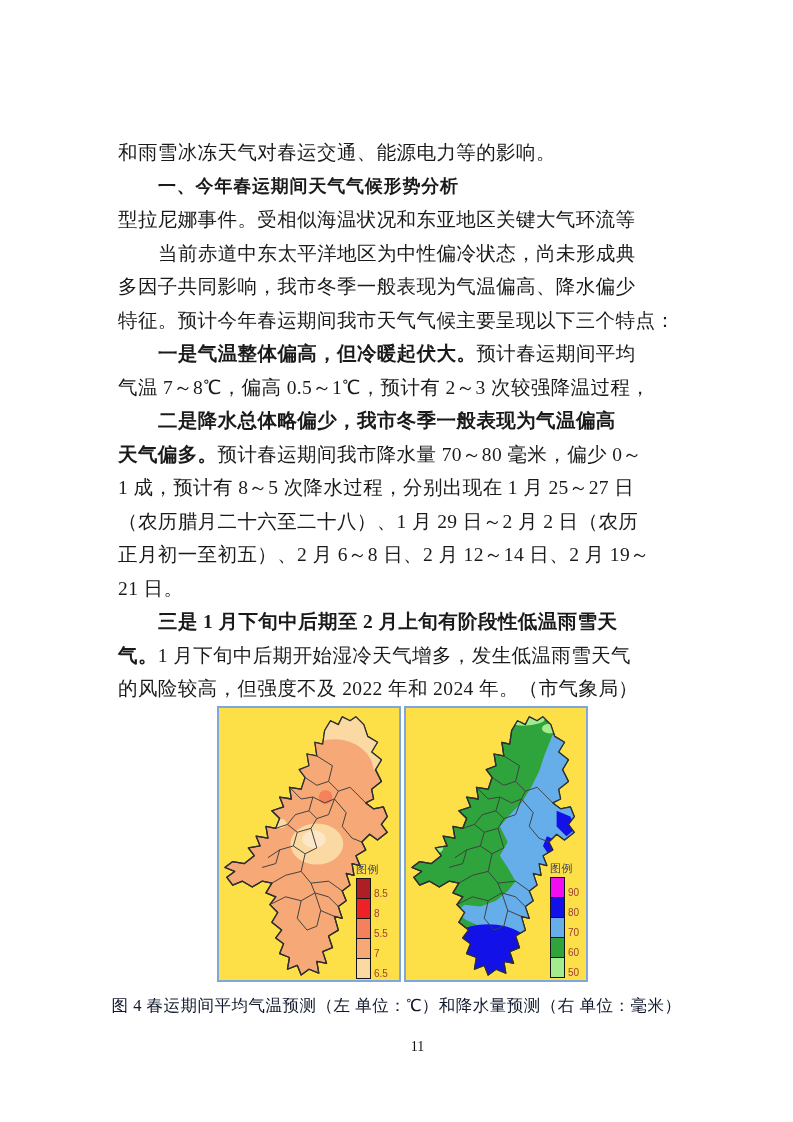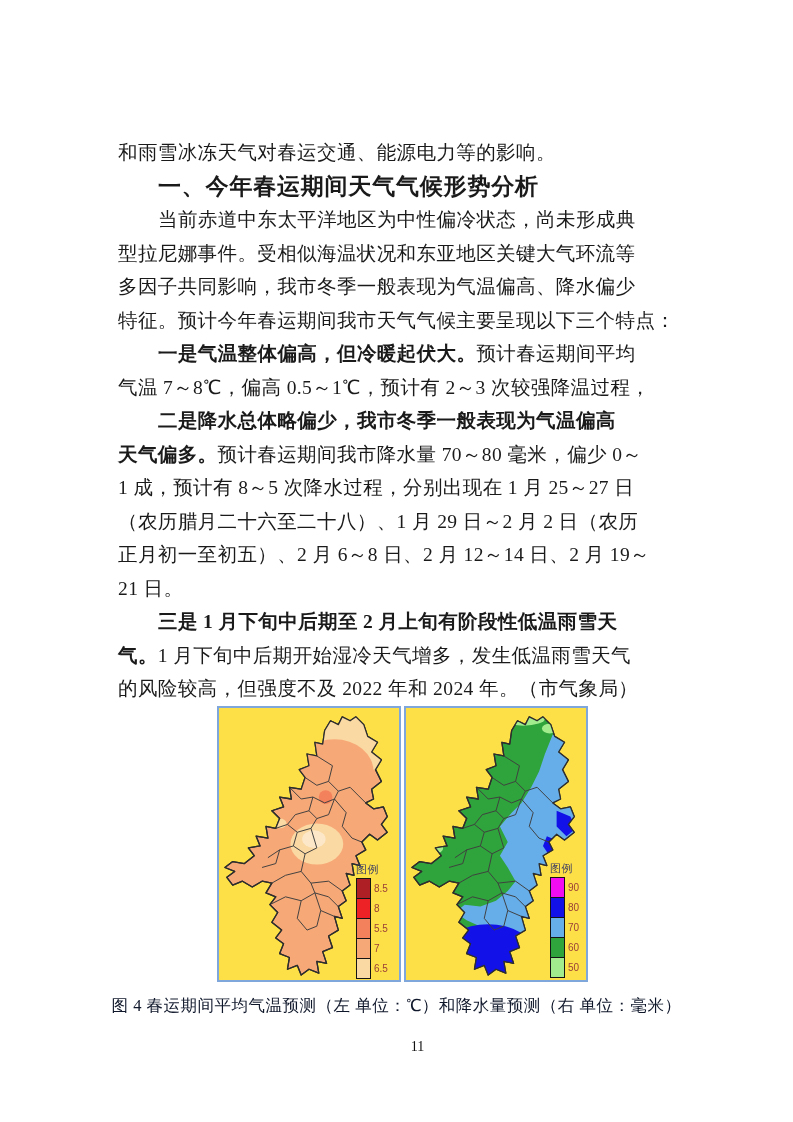--- a/index.html
+++ b/index.html
@@ -10,36 +10,36 @@
   }
   .textblock { position:absolute; left:118px; top:92px; width:566px;margin-top:44px; }
   .line {
     height:33.5px; line-height:33.5px; font-size:19.5px;
     letter-spacing:0.4px; white-space:nowrap;
   }
   .line.indent { padding-left:40px; }
   .line .b { font-weight:bold; }
   .line.heading {
     font-family:"Liberation Sans", sans-serif;
-    font-weight:bold; font-size:23px; letter-spacing:0.8px;
+    font-weight:bold; font-size:18px; letter-spacing:0.8px;
   }
   .maps { position:absolute; left:217px; top:706px; display:flex; gap:3px; }
   .map-box {
     width:184px; height:276px; box-sizing:border-box;
     border:2px solid #7FA7DC; background:#fde047; position:relative;
   }
   .map-svg { position:absolute; left:0; top:0; width:180px; height:272px; }
   .legend { position:absolute; width:48px; z-index:2; }
   .legend-temp { left:137px; top:154px; }
   .legend-precip { left:144px; top:153px; }
   .legend-title {
     font-family:"Liberation Sans", sans-serif;
     font-size:11px; color:#3c3c64; margin-bottom:2px; letter-spacing:0.5px;
   }
-  .legend-row { display:flex; align-items:flex-start; height:20px; }
+  .legend-row { display:flex; align-items:center; height:20px; }
   .swatch {
     width:15px; height:21px; border:1px solid #141414;
     box-sizing:border-box; margin-top:-1px; flex:0 0 auto;
   }
   .legend-label {
     font-family:"Liberation Sans", sans-serif;
     font-size:10px; margin-left:3px; transform:translateY(5px); line-height:10px;
   }
   .caption {
     position:absolute; top:995px; left:0; width:100%;
@@ -51,22 +51,22 @@
   }
 </style>
 </head>
 <body>
 
 <div class="page">
 
   <div class="textblock" id="textblock">
       <div class="line"><span>和雨雪冰冻天气对春运交通、能源电力等的影响。</span></div>
       <div class="line indent heading"><span class="b">一、今年春运期间天气气候形势分析</span></div>
+      <div class="line"><span>型拉尼娜事件。受相似海温状况和东亚地区关键大气环流等</span></div>
       <div class="line indent"><span>当前赤道中东太平洋地区为中性偏冷状态，尚未形成典</span></div>
-      <div class="line"><span>型拉尼娜事件。受相似海温状况和东亚地区关键大气环流等</span></div>
       <div class="line"><span>多因子共同影响，我市冬季一般表现为气温偏高、降水偏少</span></div>
       <div class="line"><span>特征。预计今年春运期间我市天气气候主要呈现以下三个特点：</span></div>
       <div class="line indent"><span class="b">一是气温整体偏高，但冷暖起伏大。</span><span>预计春运期间平均</span></div>
       <div class="line"><span>气温 7～8℃，偏高 0.5～1℃，预计有 2～3 次较强降温过程，</span></div>
       <div class="line indent"><span class="b">二是降水总体略偏少，我市冬季一般表现为气温偏高</span></div>
       <div class="line"><span class="b">天气偏多。</span><span>预计春运期间我市降水量 70～80 毫米，偏少 0～</span></div>
       <div class="line"><span>1 成，预计有 8～5 次降水过程，分别出现在 1 月 25～27 日</span></div>
       <div class="line"><span>（农历腊月二十六至二十八）、1 月 29 日～2 月 2 日（农历</span></div>
       <div class="line"><span>正月初一至初五）、2 月 6～8 日、2 月 12～14 日、2 月 19～</span></div>
       <div class="line"><span>21 日。</span></div>

